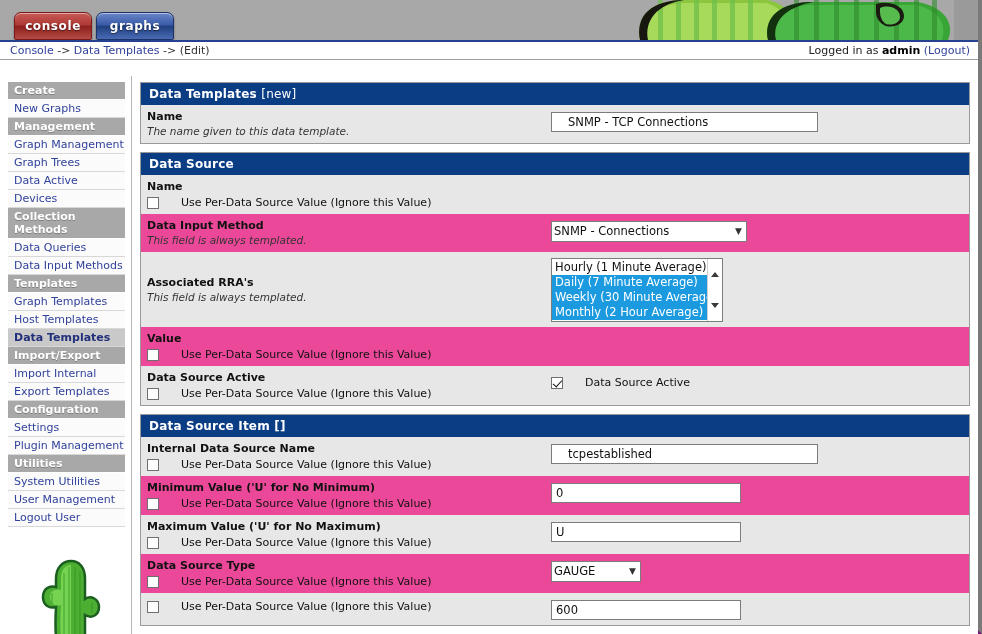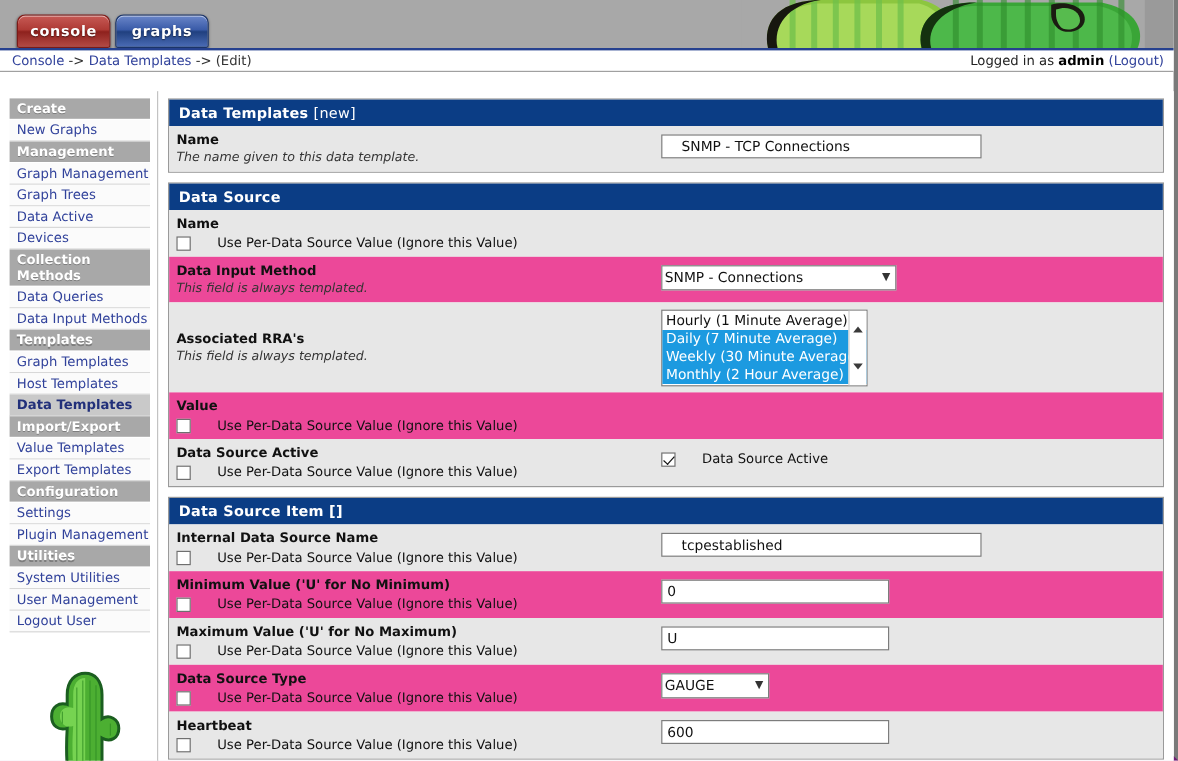--- a/index.html
+++ b/index.html
@@ -366,21 +366,21 @@
       <div class="nav-head">Collection Methods</div>
       <a class="nav-item">Data Queries</a>
       <a class="nav-item">Data Input Methods</a>
 
       <div class="nav-head">Templates</div>
       <a class="nav-item">Graph Templates</a>
       <a class="nav-item">Host Templates</a>
       <a class="nav-item selected">Data Templates</a>
 
       <div class="nav-head">Import/Export</div>
-      <a class="nav-item">Value Templates</a>
+      <a class="nav-item">Import Internal</a>
       <a class="nav-item">Export Templates</a>
 
       <div class="nav-head">Configuration</div>
       <a class="nav-item">Settings</a>
       <a class="nav-item">Plugin Management</a>
 
       <div class="nav-head">Utilities</div>
       <a class="nav-item">System Utilities</a>
       <a class="nav-item">User Management</a>
       <a class="nav-item">Logout User</a>
@@ -548,21 +548,20 @@
           <div class="row-right">
             <div class="sel sel-small">
               <span>GAUGE</span>
               <span class="cv">▼</span>
             </div>
           </div>
         </div>
 
         <div class="row odd">
           <div class="row-left">
-            <div class="lbl">Heartbeat</div>
             <div class="chk-line">
               <span class="chk"></span>
               <span>Use Per-Data Source Value (Ignore this Value)</span>
             </div>
           </div>
           <div class="row-right">
             <input class="txt w-mid" type="text" value="600" style="">
           </div>
         </div>
       </div>

